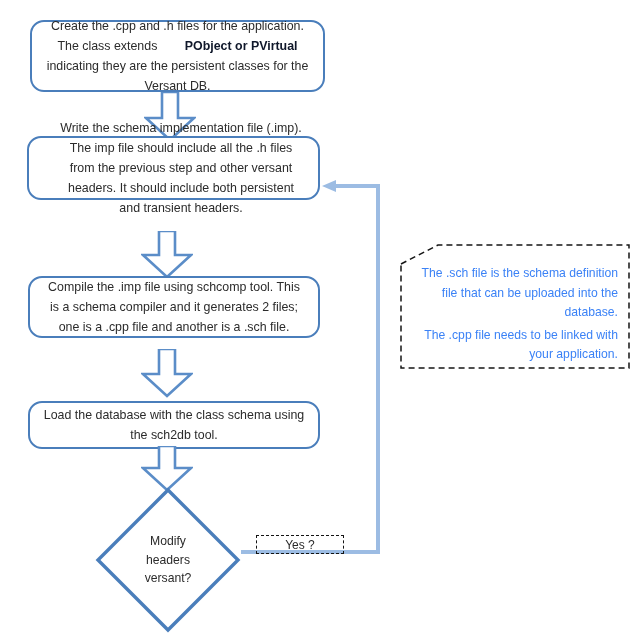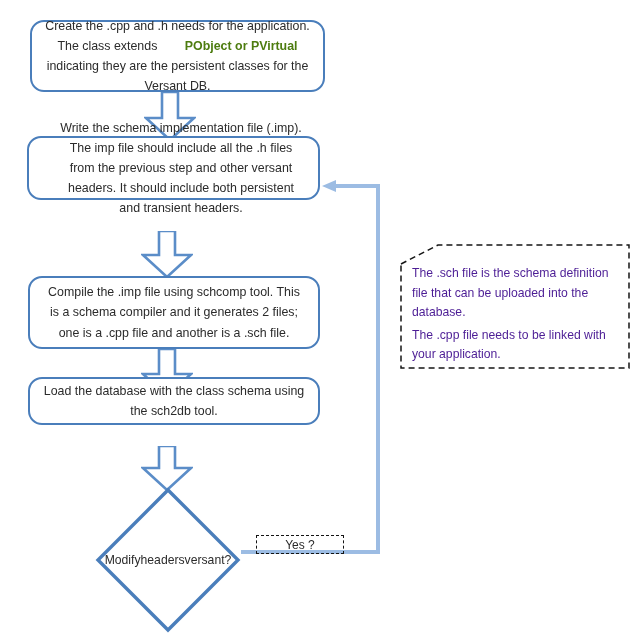--- a/index.html
+++ b/index.html
@@ -27,43 +27,43 @@
     display: flex;
     align-items: center;
     justify-content: center;
     text-align: center;
     color: #2b2b2b;
     font-size: 12.4px;
     line-height: 1.62;
     padding: 4px 12px;
   }
   .proc-box .txt { display: block; width: 100%; }
-  .proc-box b { font-weight: bold; color: #4d7c0f; padding-left: 24px; }
+  .proc-box b { font-weight: bold; color: #0f172a; padding-left: 24px; }
 
   #box1 { left: 30px;  top: 20px;  width: 295px; height: 72px; }
   #box2 { left: 27px;  top: 136px; width: 293px; height: 64px; padding-left: 27px; }
-  #box3 { left: 28px;  top: 276px; width: 292px; height: 73px; }
-  #box4 { left: 28px;  top: 377px; width: 292px; height: 48px; }
+  #box3 { left: 28px;  top: 276px; width: 292px; height: 62px; }
+  #box4 { left: 28px;  top: 401px; width: 292px; height: 48px; }
 
   
   #diamond-wrap {
     position: absolute;
     left: 95px;
     top: 487px;
     width: 146px;
     height: 146px;
   }
   #diamond-wrap svg { display: block; }
   .diamond-label {
     position: absolute;
     left: 0; top: 0;
     width: 146px;
     height: 146px;
     display: flex;
-    flex-direction: row;
+    flex-direction: column;
     align-items: center;
     justify-content: center;
     font-size: 12.2px;
     line-height: 1.55;
     color: #2b2b2b;
     text-align: center;
     pointer-events: none;
   }
 
   
@@ -90,24 +90,24 @@
     position: absolute;
     left: 0; top: 0;
     width: 230px;
     height: 125px;
     box-sizing: border-box;
     padding: 24px 12px 8px 12px;
     display: flex;
     flex-direction: column;
     align-items: center;
     justify-content: center;
-    text-align: left;
+    text-align: right;
     font-size: 12.2px;
     line-height: 1.6;
-    color: #4c1d95;
+    color: #3b82f6;
   }
   .note-text p { margin: 0; }
   .note-text p + p { margin-top: 3px; }
 
   
   #yes-label {
     position: absolute;
     left: 256px;
     top: 535px;
     width: 88px;
@@ -128,21 +128,21 @@
 <div id="canvas">
 
   <svg id="feedback" width="634" height="634" viewBox="0 0 634 634" aria-hidden="true">
 
     <polyline points="241,552 378,552 378,186 335,186" fill="none" stroke="#9cbce3" stroke-width="4" stroke-linejoin="miter" stroke-linecap="butt"></polyline>
 
     <polygon points="322,186 336,180 336,192" fill="#9cbce3"></polygon>
   </svg>
 
   <div class="proc-box" id="box1">
-    <span class="txt"><span>Create the .cpp and .h needs for the application. The class extends </span><b>PObject or PVirtual</b><span> indicating they are the persistent classes for the Versant DB.</span></span>
+    <span class="txt"><span>Create the .cpp and .h files for the application. The class extends </span><b>PObject or PVirtual</b><span> indicating they are the persistent classes for the Versant DB.</span></span>
   </div>
 
   <div class="block-arrow" id="arrow1">
     <svg width="52" height="50" viewBox="0 0 52 50">
       <polygon points="18,0 34,0 34,26 50,26 26,48 2,26 18,26" fill="#ffffff" stroke="#5b8dc8" stroke-width="2.6" stroke-linejoin="miter"></polygon>
     </svg>
   </div>
 
   <div class="proc-box" id="box2">
     <span class="txt">Write the schema implementation file (.imp). The imp file should include all the .h files from the previous step and other versant headers. It should include both persistent and transient headers.</span>

